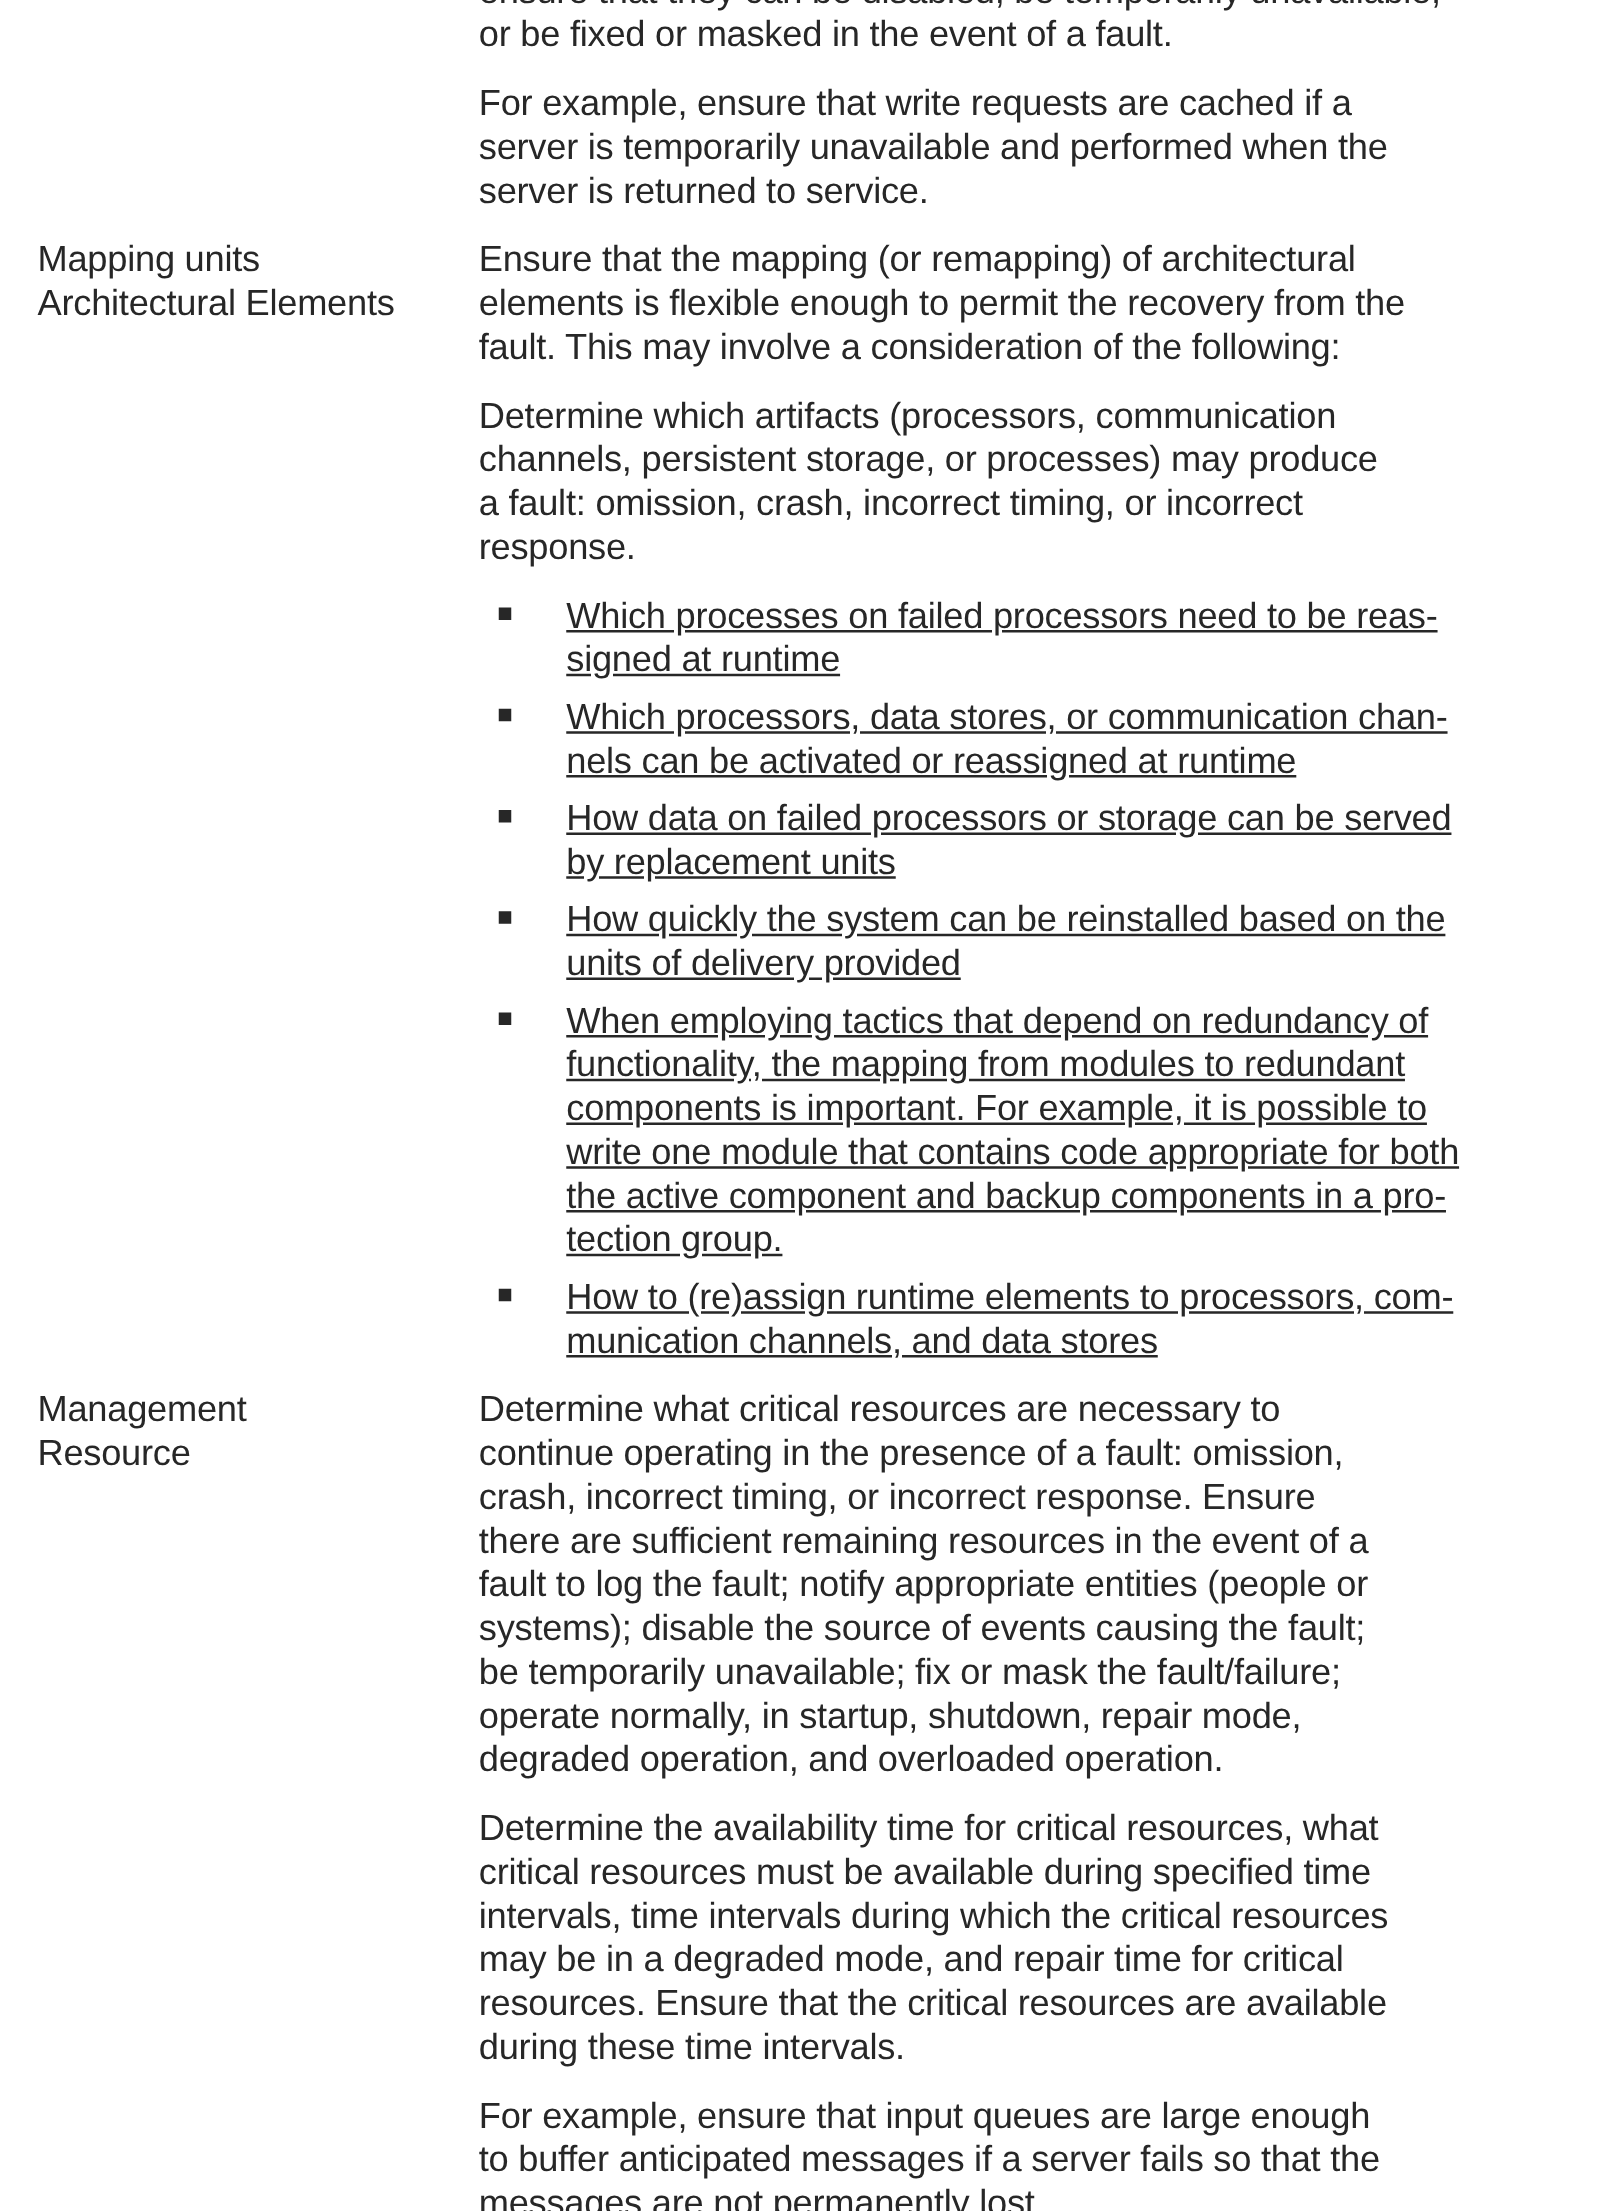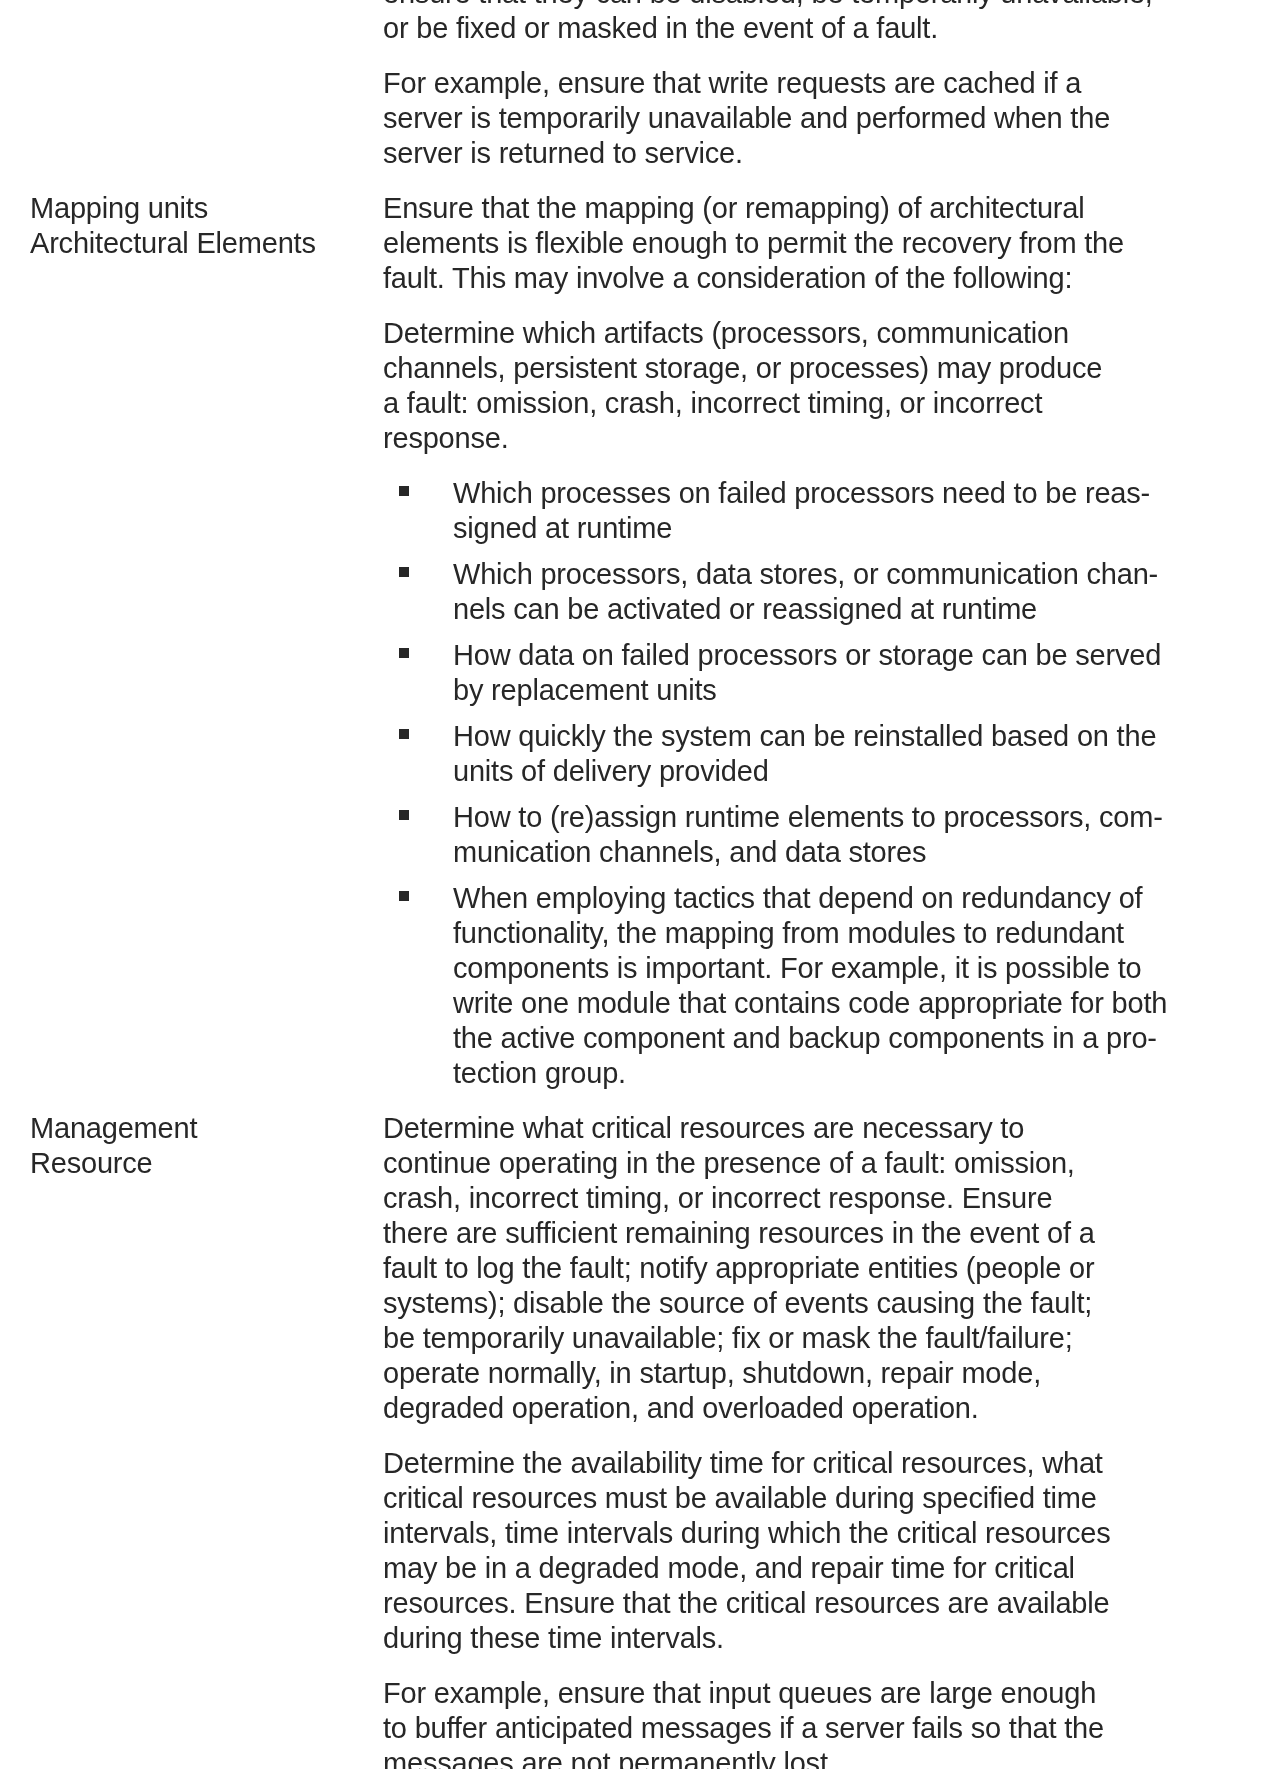--- a/index.html
+++ b/index.html
@@ -35,20 +35,21 @@
     letter-spacing: -0.2px;
     white-space: pre;
   }
   .content > * + * { margin-top: 20px; }
   .para.clipped-top { margin-top: -24px; }
   ul.bullets {
     list-style: none;
     display: flex;
     flex-direction: column;
     gap: 11px;
+    text-decoration: underline;
   }
   li.bullet-item { display: flex; }
   .bullet-glyph {
     flex: 0 0 70px;
     position: relative;
   }
   .bullet-glyph::before {
     content: "";
     position: absolute;
     left: 16px;
@@ -103,31 +104,31 @@
               <span class="bullet-text">How data on failed processors or storage can be served
 by replacement units</span>
             </li>
             <li class="bullet-item">
               <span class="bullet-glyph"></span>
               <span class="bullet-text">How quickly the system can be reinstalled based on the
 units of delivery provided</span>
             </li>
             <li class="bullet-item">
               <span class="bullet-glyph"></span>
-              <span class="bullet-text">How to (re)assign runtime elements to processors, com-
-munication channels, and data stores</span>
-            </li>
-            <li class="bullet-item">
-              <span class="bullet-glyph"></span>
               <span class="bullet-text">When employing tactics that depend on redundancy of
 functionality, the mapping from modules to redundant
 components is important. For example, it is possible to
 write one module that contains code appropriate for both
 the active component and backup components in a pro-
 tection group.</span>
+            </li>
+            <li class="bullet-item">
+              <span class="bullet-glyph"></span>
+              <span class="bullet-text">How to (re)assign runtime elements to processors, com-
+munication channels, and data stores</span>
             </li>
           </ul>
         </div>
       </div>
       <div class="row">
         <div class="category">
           <div class="category-line">Management</div>
           <div class="category-line">Resource</div>
         </div>
         <div class="content">

